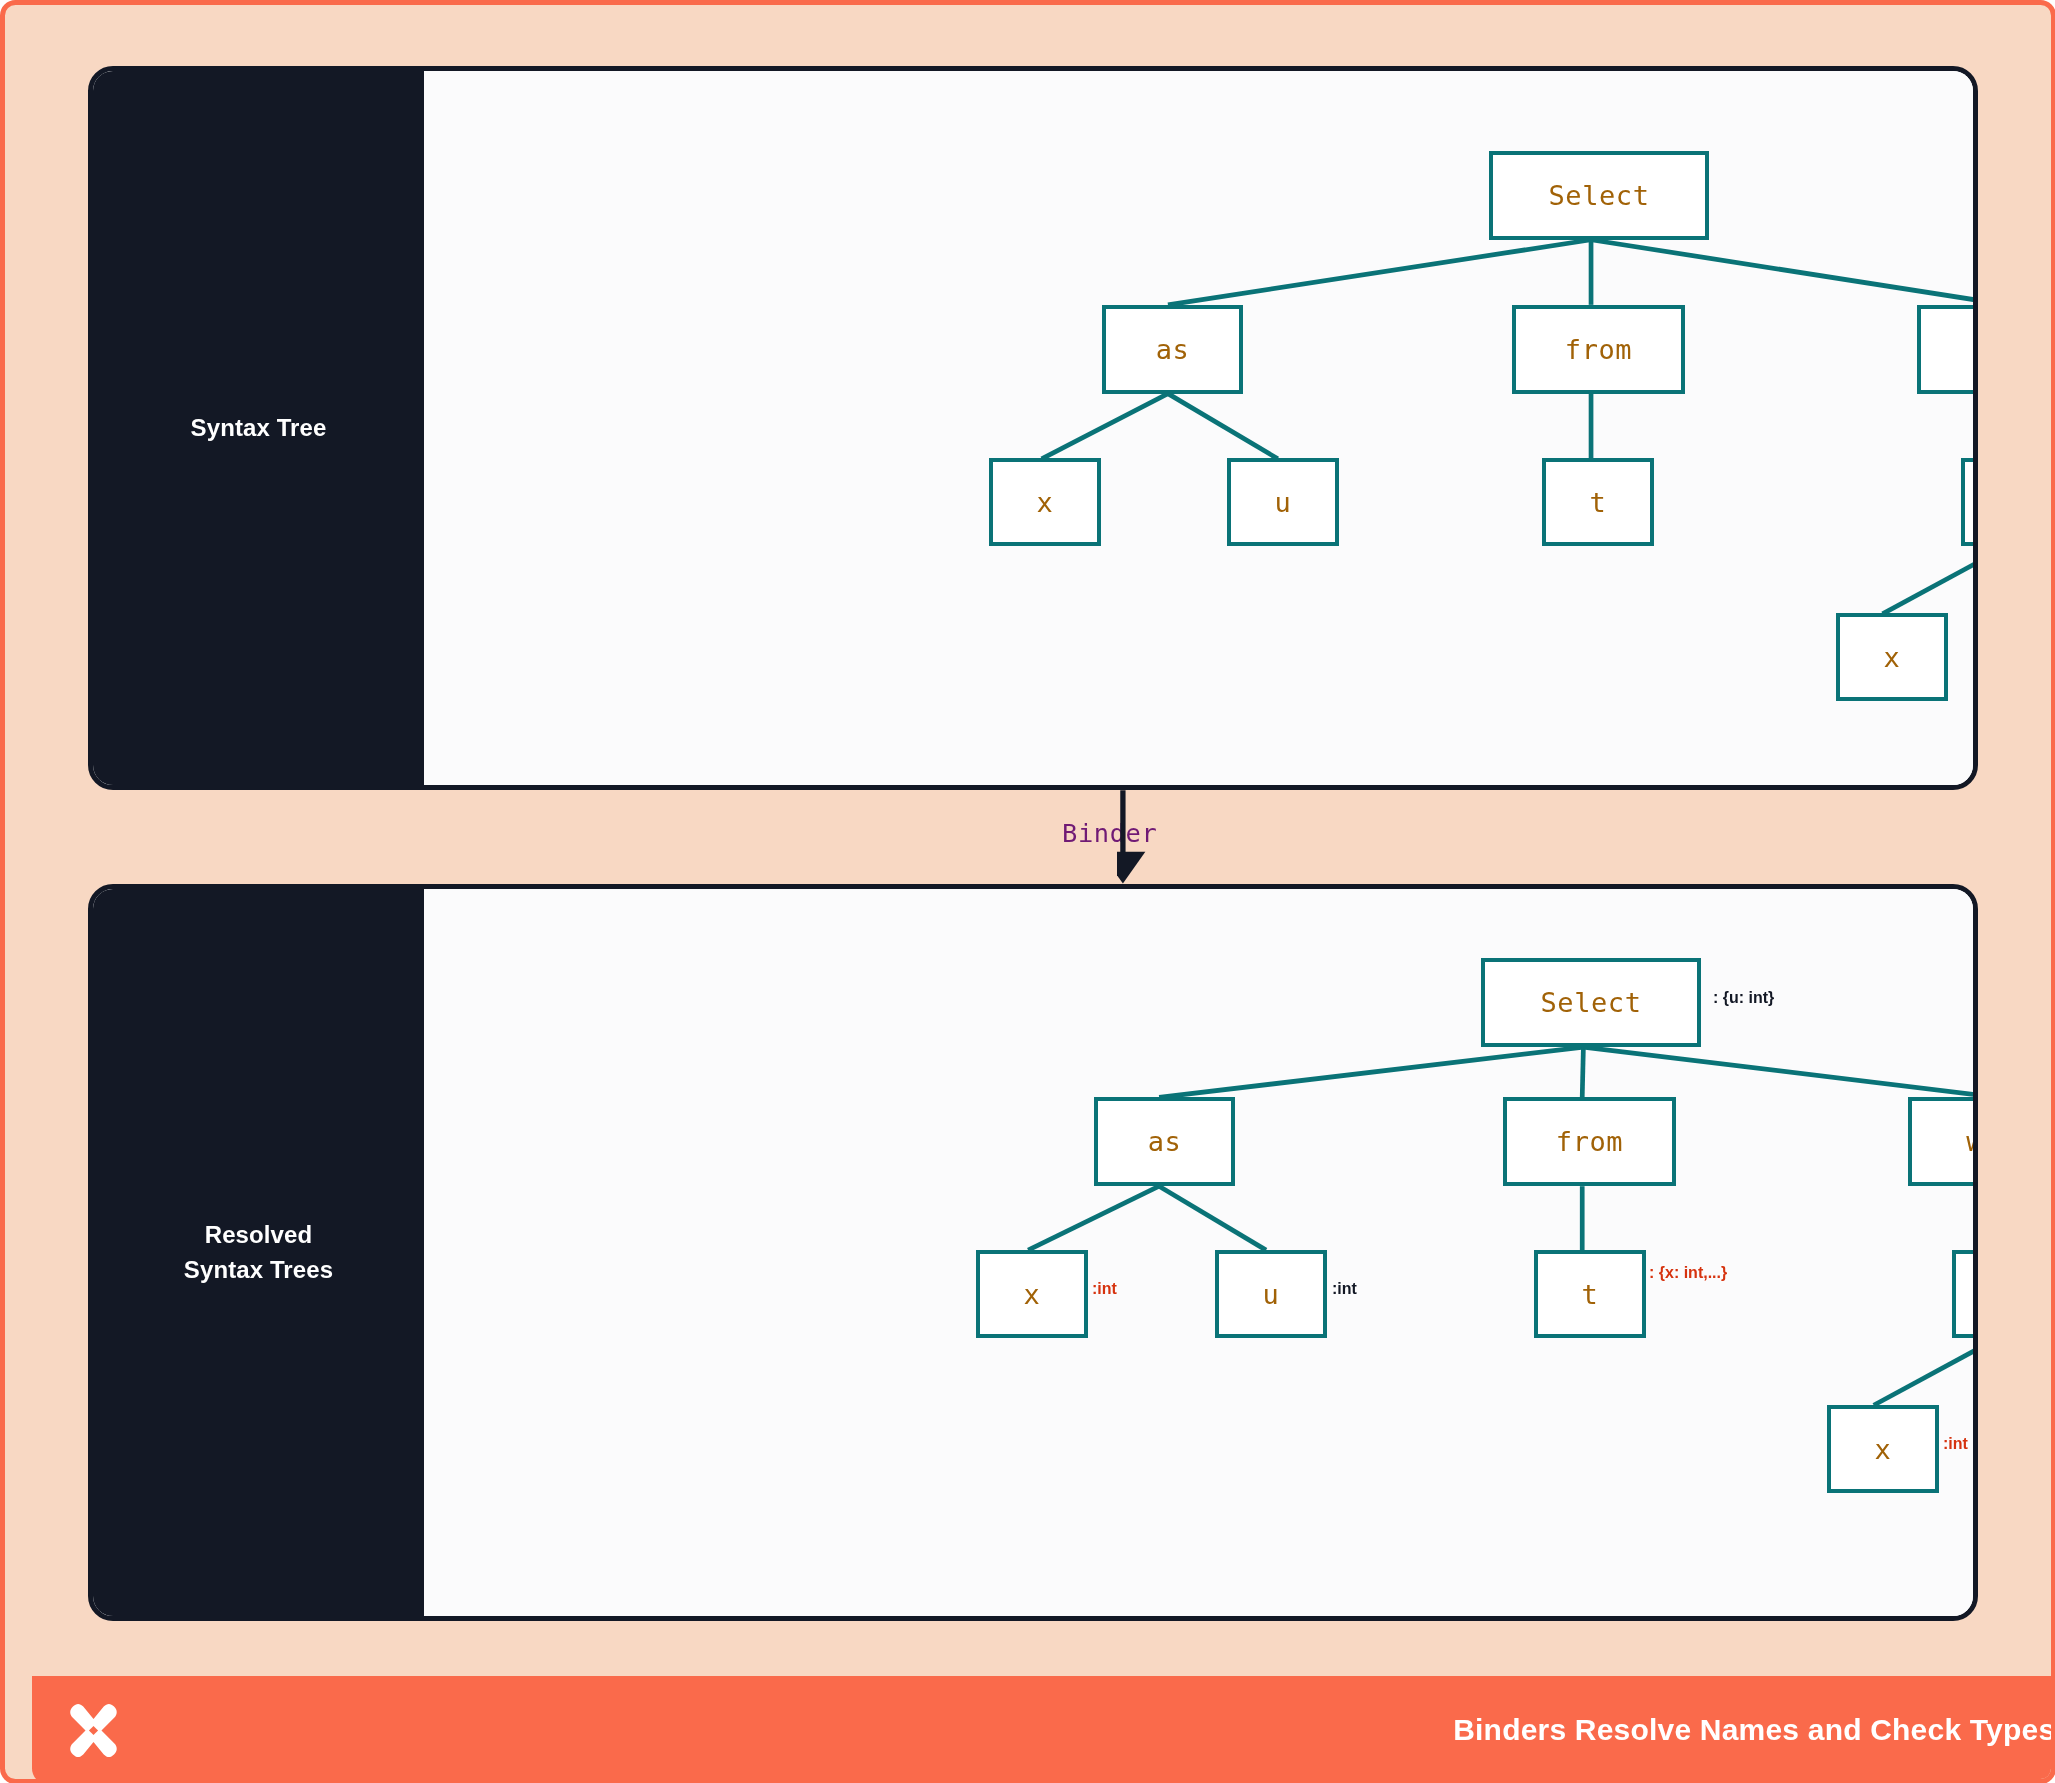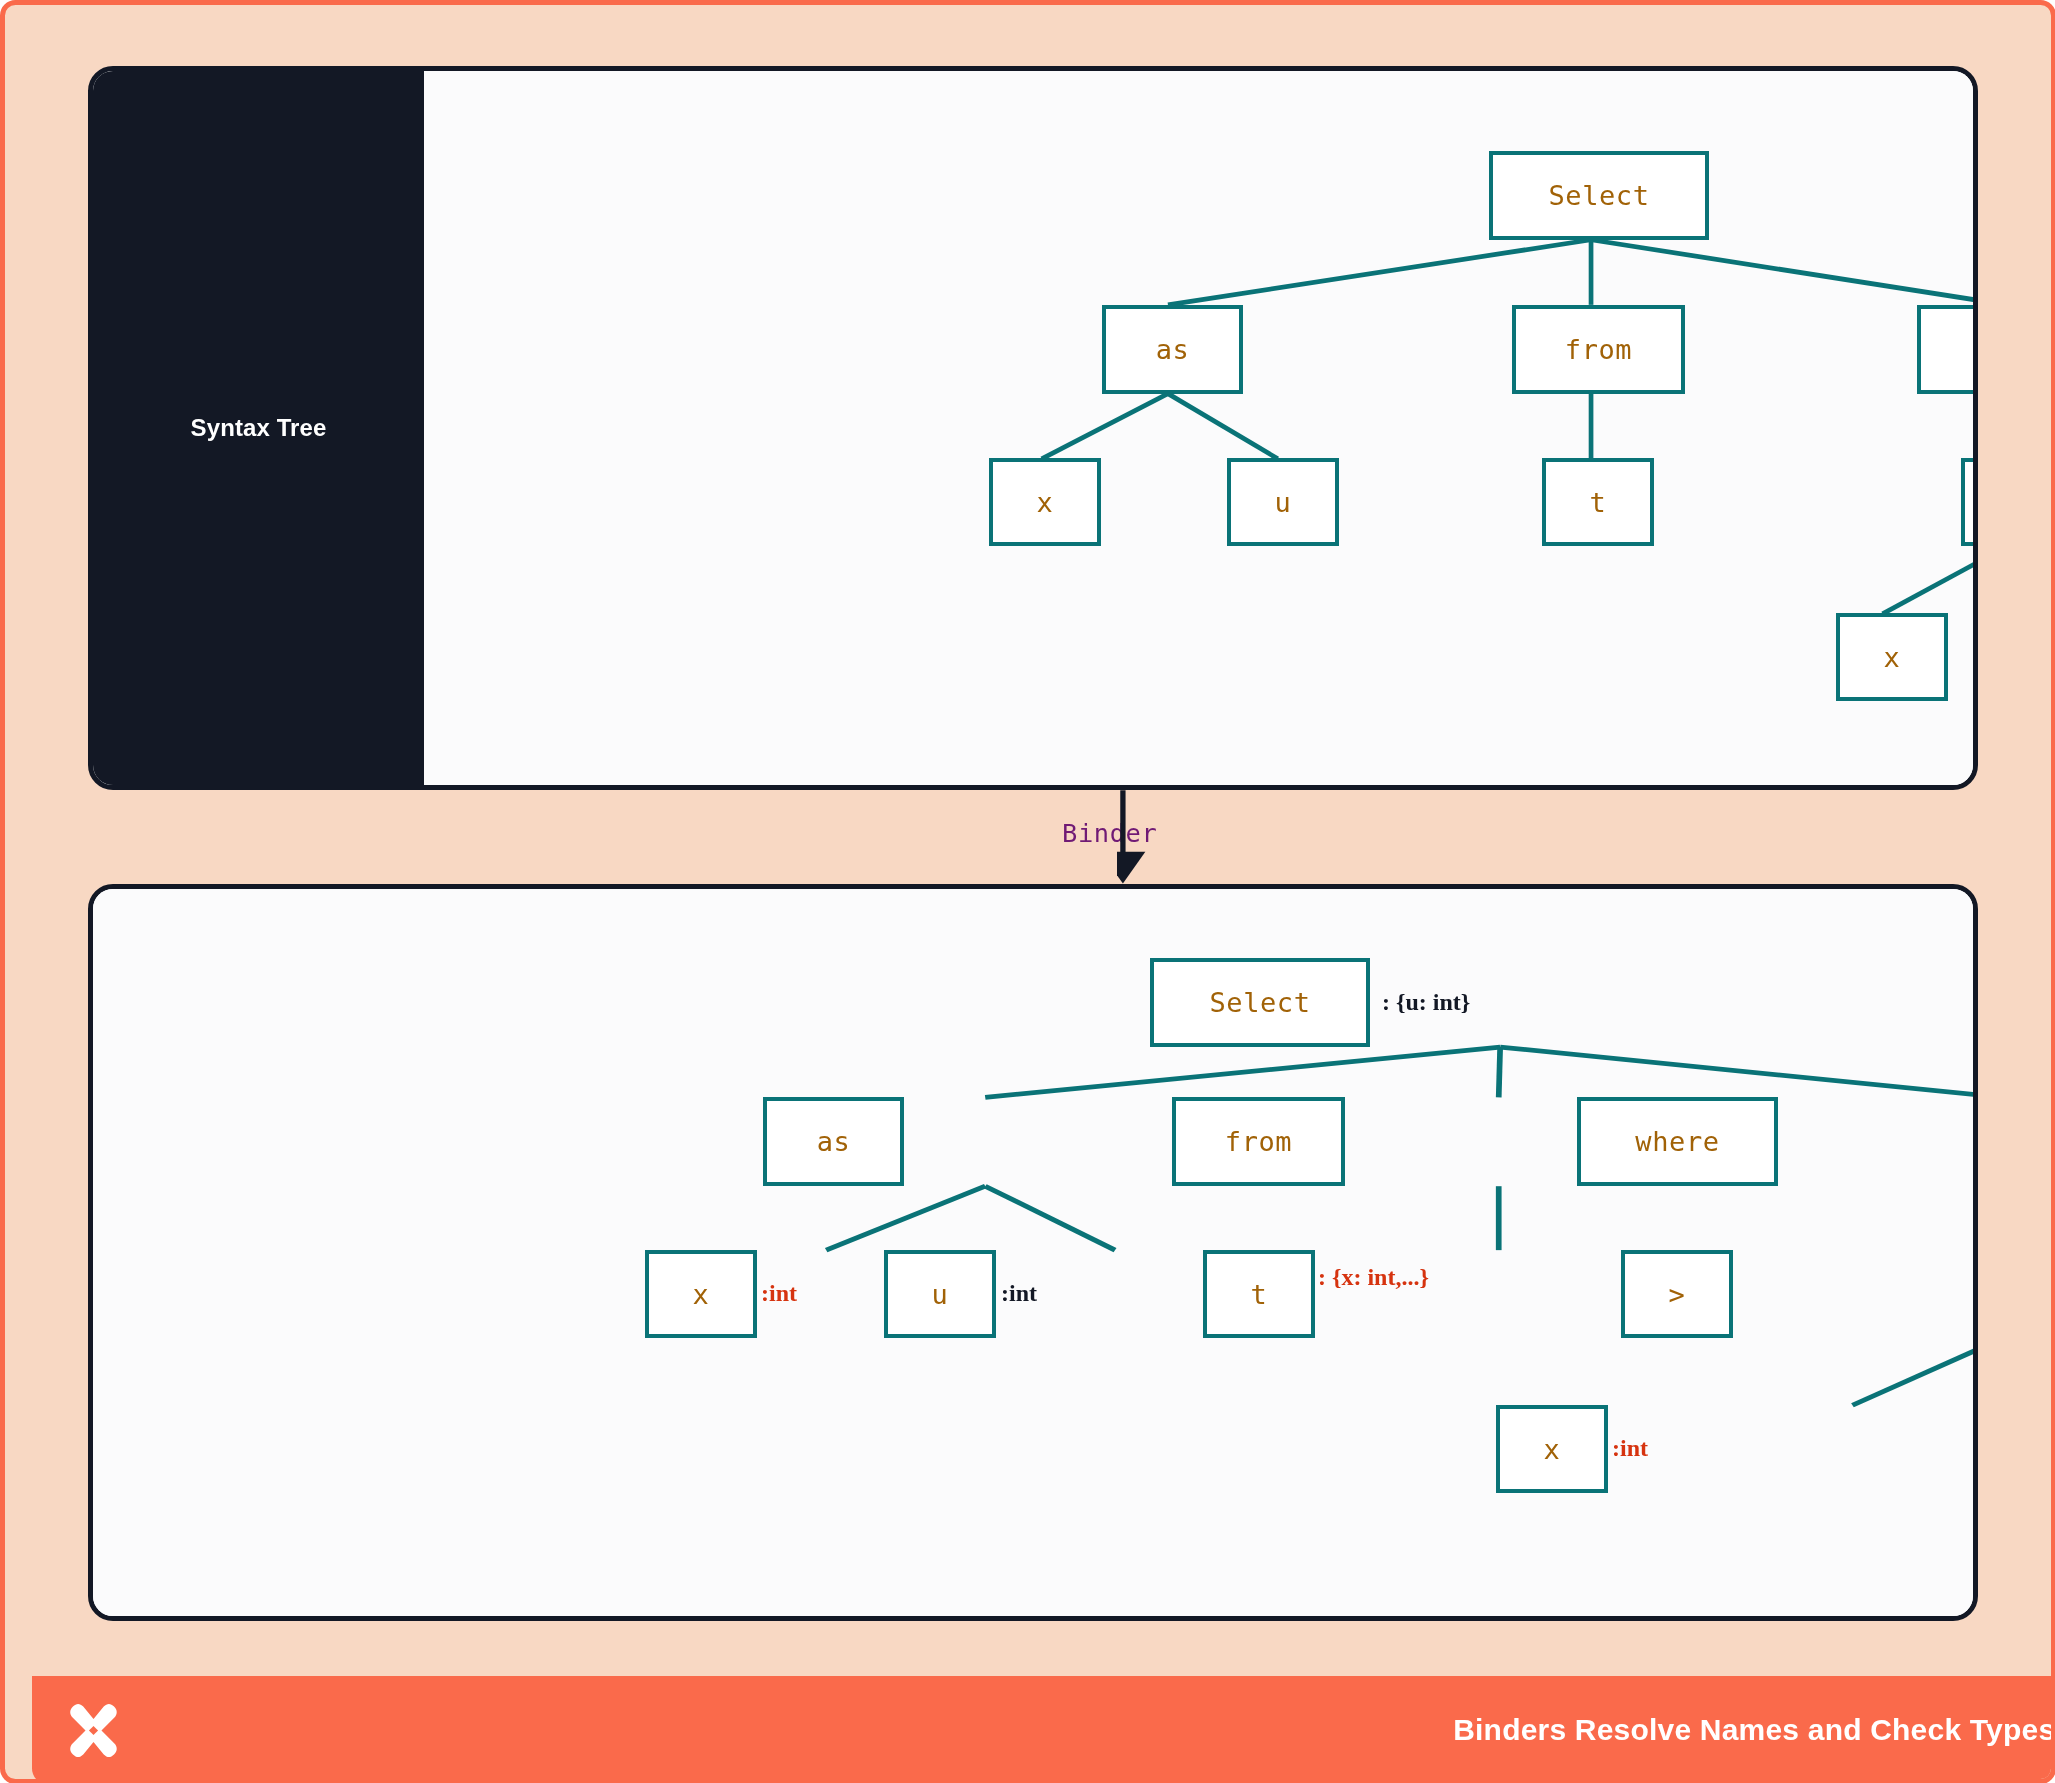--- a/index.html
+++ b/index.html
@@ -90,22 +90,22 @@
     color: #a16207;
     font-family: "DejaVu Sans Mono", monospace;
     font-size: 27px;
     line-height: 1;
     letter-spacing: 0.6px;
   }
 
   
   .annot {
     position: absolute;
-    font-family: Liberation Serif, serif;
-    font-size: 24px;
+    font-family: Liberation Sans, sans-serif;
+    font-size: 16px;
     line-height: 1;
     white-space: pre;
     font-weight: bold;
   }
   .annot.dark { color: #131825; }
   .annot.red  { color: #d6330f; }
 
   
   #binder-connector {
     position: absolute;
@@ -186,20 +186,24 @@
     </div>
   </div>
 
   <div id="binder-label">Binder</div>
   <svg id="binder-connector" viewBox="0 0 420 160">
     <line x1="10" y1="0" x2="10" y2="118" stroke="#131825" stroke-width="9"></line>
     <polygon points="10,158 -28,104 48,104" fill="#131825"></polygon>
   </svg>
 
   <div class="panel" id="panel-resolved-trees">
+    <div class="panel-sidebar">
+      <div class="sidebar-label">Resolved
+Syntax Trees</div>
+    </div>
     <div class="panel-body">
       <svg class="tree-svg" id="svg-tree-1" viewBox="0 0 2636 1228" preserveAspectRatio="none">
           <line x1="1973" y1="267" x2="1251" y2="352" stroke="#0a7377" stroke-width="8"></line>
           <line x1="1973" y1="267" x2="1971" y2="352" stroke="#0a7377" stroke-width="8"></line>
           <line x1="1973" y1="267" x2="2679" y2="352" stroke="#0a7377" stroke-width="8"></line>
           <line x1="1251" y1="502" x2="1028" y2="610" stroke="#0a7377" stroke-width="8"></line>
           <line x1="1251" y1="502" x2="1433" y2="610" stroke="#0a7377" stroke-width="8"></line>
           <line x1="1971" y1="502" x2="1971" y2="610" stroke="#0a7377" stroke-width="8"></line>
           <line x1="2679" y1="502" x2="2679" y2="610" stroke="#0a7377" stroke-width="8"></line>
           <line x1="2679" y1="758" x2="2467" y2="872" stroke="#0a7377" stroke-width="8"></line>

